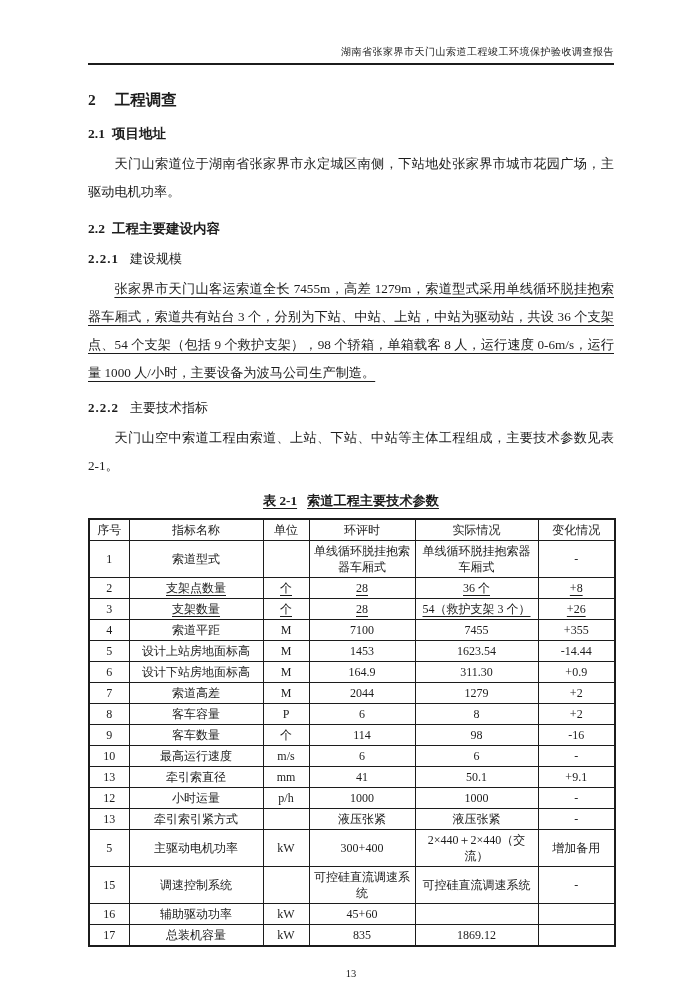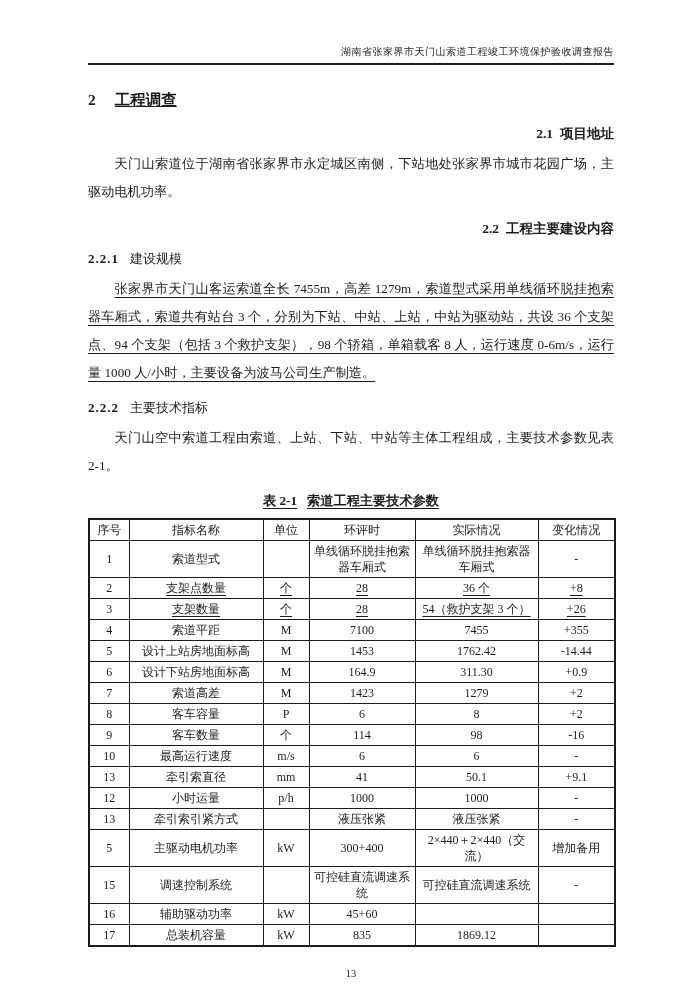--- a/index.html
+++ b/index.html
@@ -19,23 +19,23 @@
   
   .page-header {
     text-align: right;
     font-size: 10px;
     letter-spacing: 0.5px;
     padding-bottom: 5px;
     border-bottom: 2px solid #1c1c1c;
     line-height: 13px;
   }
   
-  .h1 { margin-top: 25px; font-size: 15.5px; font-weight: bold; text-decoration: underline; }
+  .h1 { margin-top: 25px; font-size: 15.5px; font-weight: bold; }
   .h1 .num { display: inline-block; margin-right: 19px; }
-  .h2 { margin-top: 14px; font-size: 13.5px; font-weight: bold; text-align: right; }
+  .h2 { margin-top: 14px; font-size: 13.5px; font-weight: bold; }
   .h2 .num { display: inline-block; margin-right: 7px; }
   .h3 { margin-top: 12px; font-size: 13px; font-weight: normal; }
   .h3 .num { display: inline-block; margin-right: 11px; letter-spacing: 1px; font-weight: bold; }
   
   .para {
     margin-top: 7px;
     font-size: 13.2px;
     line-height: 28px;
     text-align: justify;
     text-indent: 2em;
@@ -97,21 +97,21 @@
   <p class="para">天门山索道位于湖南省张家界市永定城区南侧，下站地处张家界市城市花园广场，主驱动电机功率。</p>
 
   <div class="h2">
     <span class="num">2.2</span><span>工程主要建设内容</span>
   </div>
 
   <div class="h3">
     <span class="num">2.2.1</span><span>建设规模</span>
   </div>
 
-  <p class="para u">张家界市天门山客运索道全长 7455m，高差 1279m，索道型式采用单线循环脱挂抱索器车厢式，索道共有站台 3 个，分别为下站、中站、上站，中站为驱动站，共设 36 个支架点、94 个支架（包括 3 个救护支架），98 个轿箱，单箱载客 8 人，运行速度 0-6m/s，运行量 1000 人/小时，主要设备为波马公司生产制造。</p>
+  <p class="para u">张家界市天门山客运索道全长 7455m，高差 1279m，索道型式采用单线循环脱挂抱索器车厢式，索道共有站台 3 个，分别为下站、中站、上站，中站为驱动站，共设 36 个支架点、54 个支架（包括 9 个救护支架），98 个轿箱，单箱载客 8 人，运行速度 0-6m/s，运行量 1000 人/小时，主要设备为波马公司生产制造。</p>
 
   <div class="h3">
     <span class="num">2.2.2</span><span>主要技术指标</span>
   </div>
 
   <p class="para">天门山空中索道工程由索道、上站、下站、中站等主体工程组成，主要技术参数见表 2-1。</p>
 
   <div class="caption">
     <span class="cap-num">表 2-1</span><span>索道工程主要技术参数</span>
   </div>
@@ -166,36 +166,36 @@
           <td>M</td>
           <td>7100</td>
           <td>7455</td>
           <td>+355</td>
         </tr>
         <tr>
           <td>5</td>
           <td>设计上站房地面标高</td>
           <td>M</td>
           <td>1453</td>
-          <td>1762.42</td>
+          <td>1623.54</td>
           <td>-14.44</td>
         </tr>
         <tr>
           <td>6</td>
           <td>设计下站房地面标高</td>
           <td>M</td>
           <td>164.9</td>
           <td>311.30</td>
           <td>+0.9</td>
         </tr>
         <tr>
           <td>7</td>
           <td>索道高差</td>
           <td>M</td>
-          <td>1423</td>
+          <td>2044</td>
           <td>1279</td>
           <td>+2</td>
         </tr>
         <tr>
           <td>8</td>
           <td>客车容量</td>
           <td>P</td>
           <td>6</td>
           <td>8</td>
           <td>+2</td>

